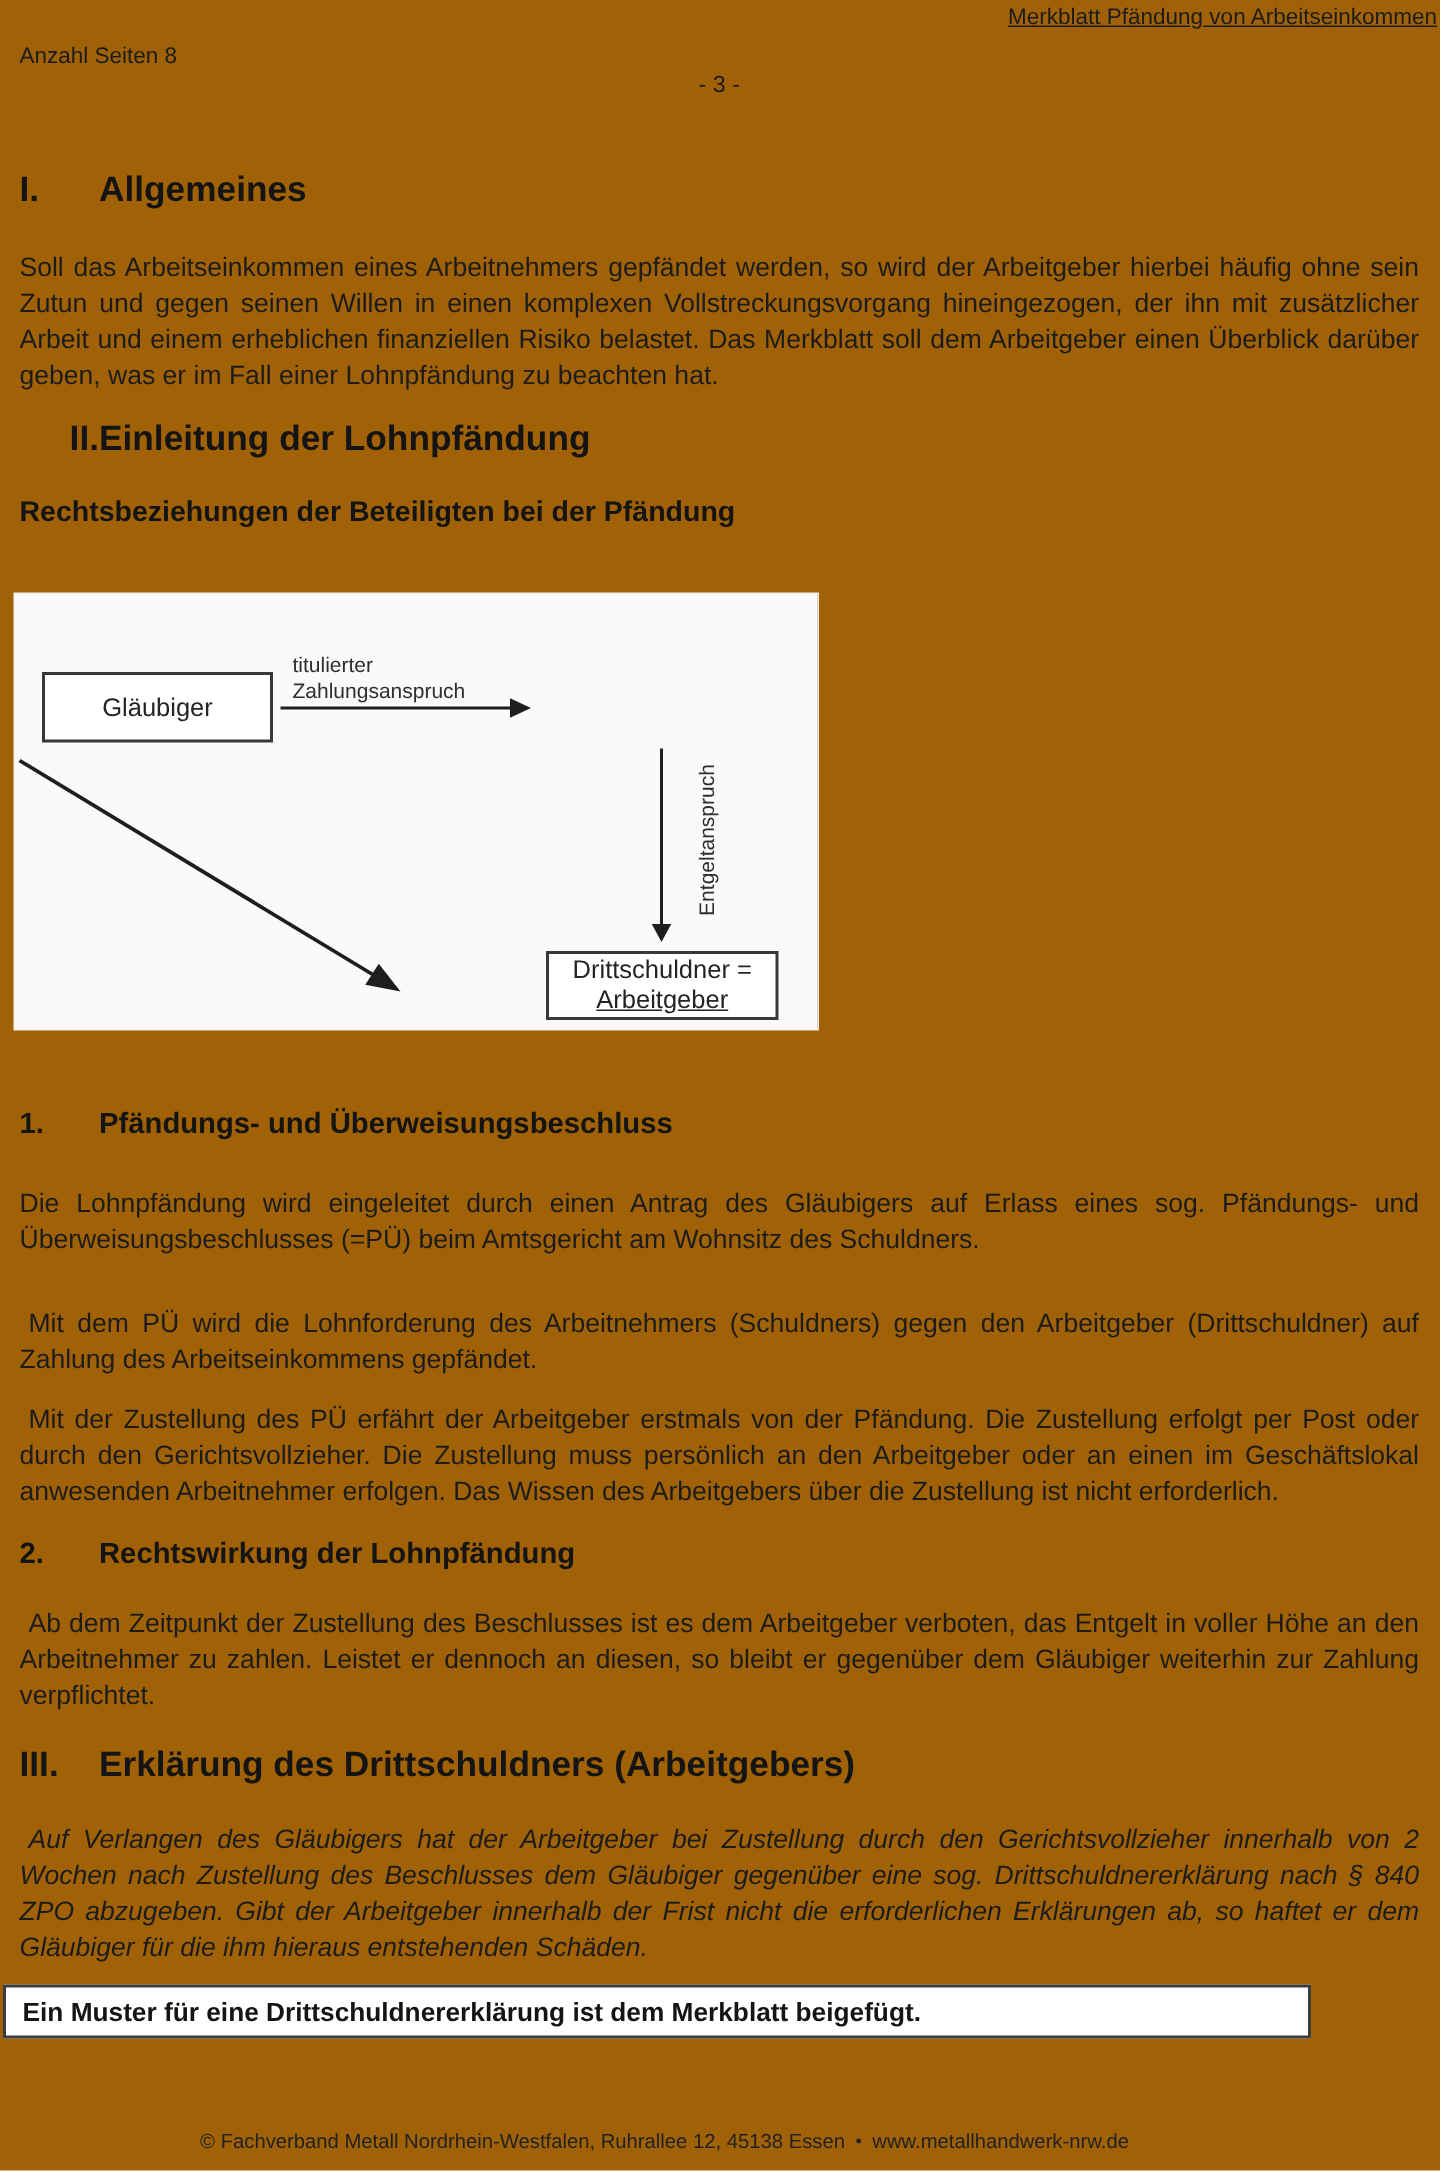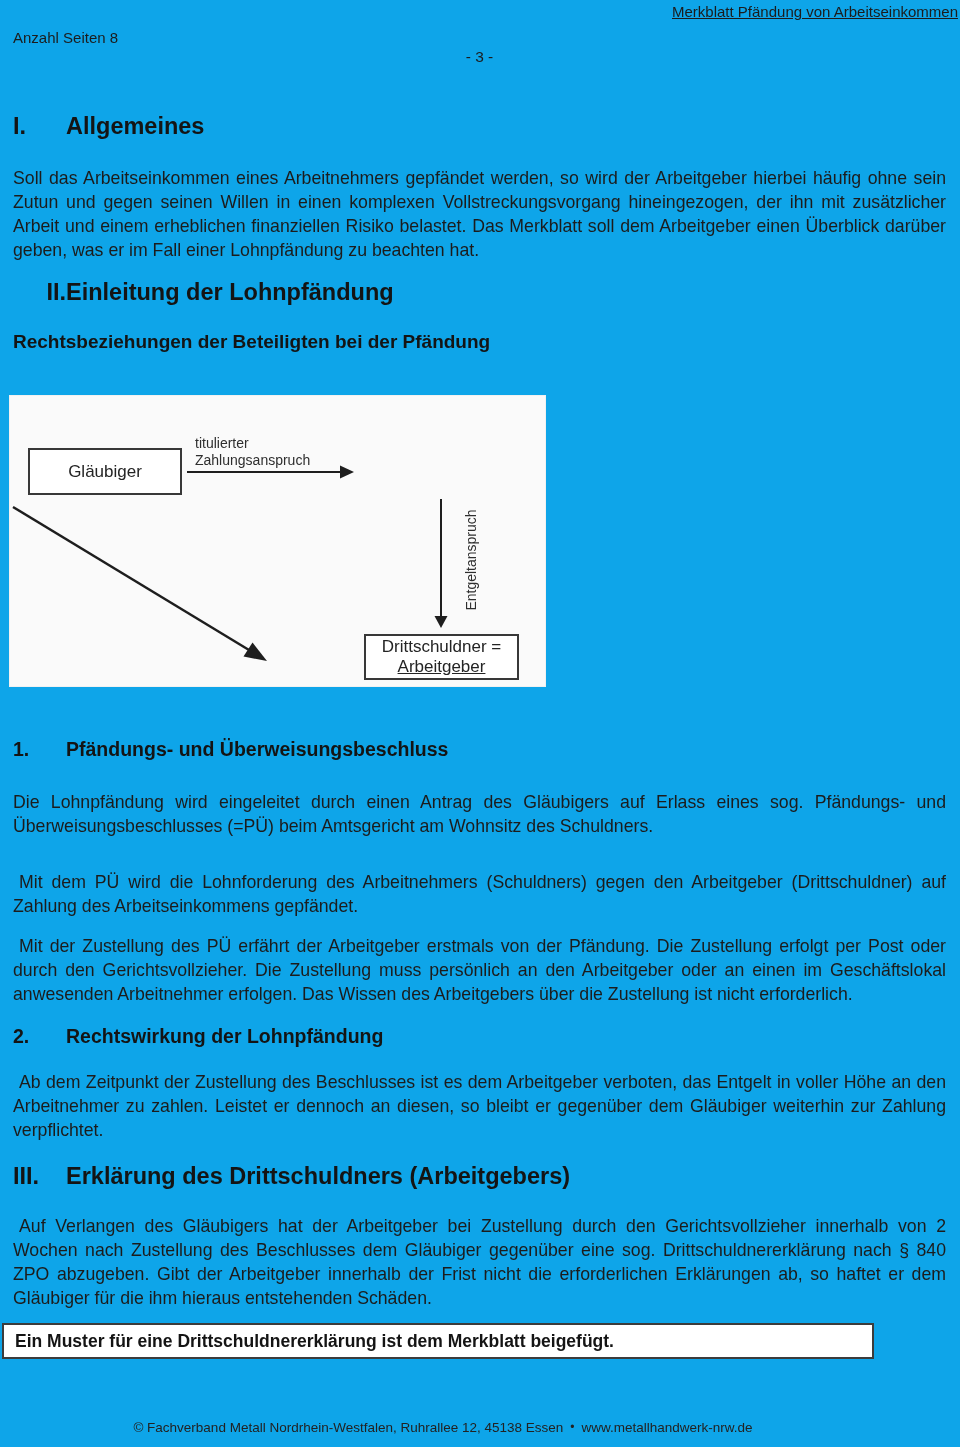--- a/index.html
+++ b/index.html
@@ -1,19 +1,19 @@
 <!DOCTYPE html>
 <html lang="de"><head>
 <meta charset="utf-8">
 <style>
   html,body{margin:0;padding:0;background:#ffffff;}
   .page{
     position:relative;
     width:960px;height:1447px;
-    background:#0ea5e9;
+    background:#a16207;
     color:#1c1c1c;
     font-family:"Liberation Sans","DejaVu Sans",sans-serif;
     overflow:hidden;
   }
   .content{padding:3px 14px 0 13px;}
 
   
   .doc-header{text-align:right;margin-right:-12px;font-size:15px;line-height:18px;}
   .doc-title{text-decoration:underline;}
   .doc-pages{margin-top:8px;font-size:15px;line-height:18px;text-align:left;margin-right:-12px;}
@@ -87,21 +87,21 @@
   .mt-h1-2{margin-top:17px;text-align:right;}
   .mt-subtitle{margin-top:26px;}
   .mt-diagram{margin-top:43px;}
   .mt-h2-1{margin-top:52px;}
   .mt-pb1{margin-top:29px;}
   .mt-pb2{margin-top:32px;}
   .mt-pb3{margin-top:16px;}
   .mt-h2-2{margin-top:19px;}
   .mt-pr1{margin-top:22px;}
   .mt-h1-3{margin-top:21px;}
-  .mt-pe1{margin-top:25px;}
+  .mt-pe1{margin-top:25px;font-style:italic;}
   .mt-notice{margin-top:13px;}
 </style>
 </head>
 <body>
 
 <div class="page">
   <div class="content">
 
     <div class="doc-header">
       <span class="doc-title">Merkblatt Pfändung von Arbeitseinkommen</span>

